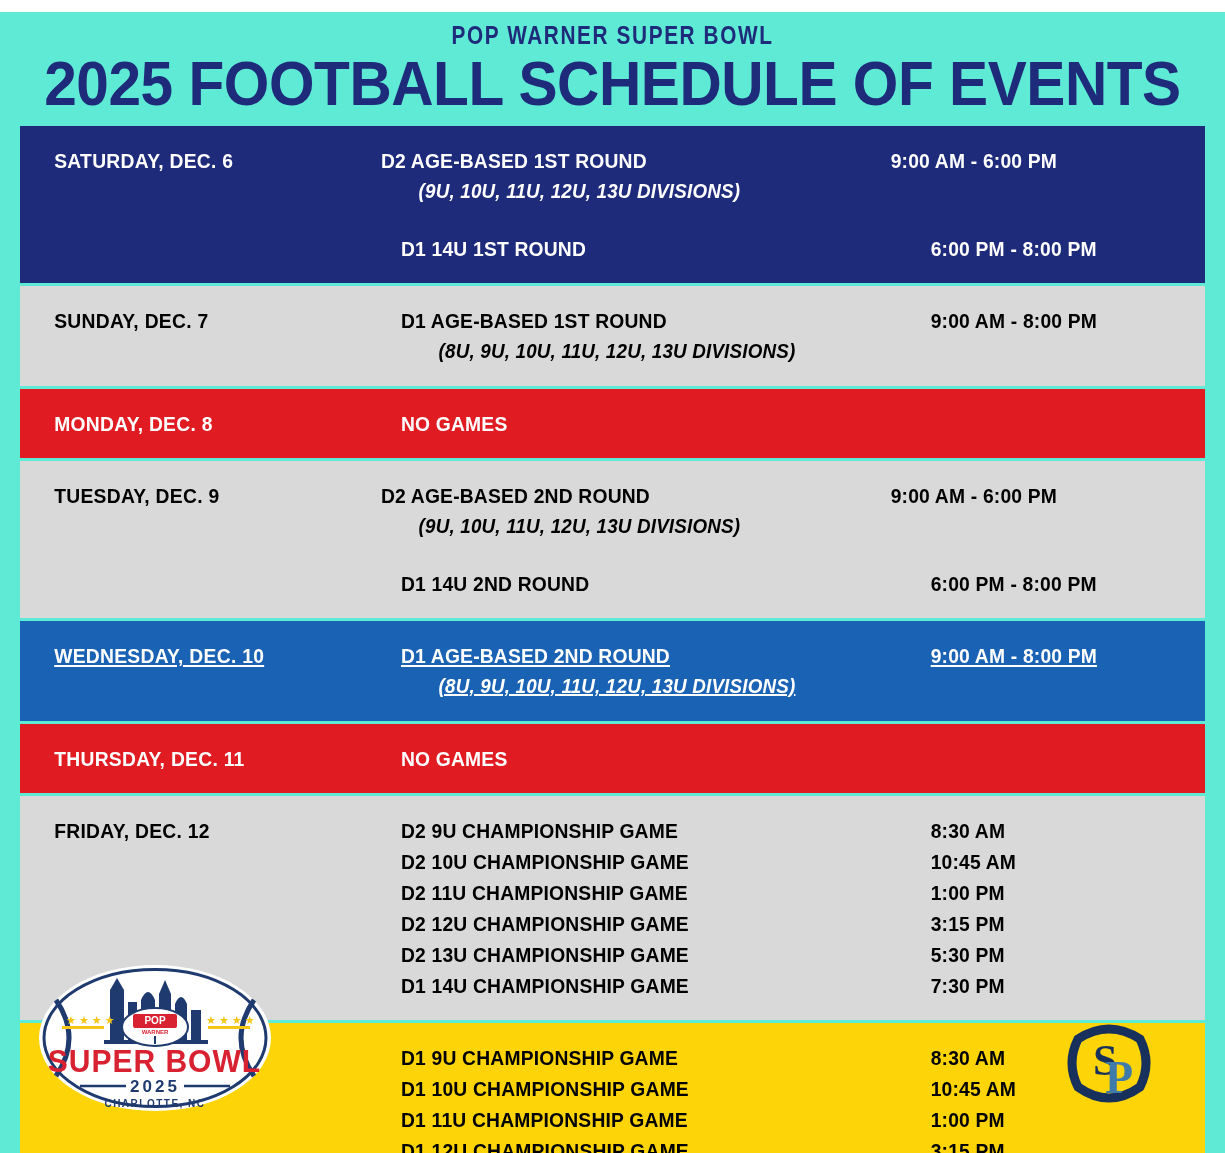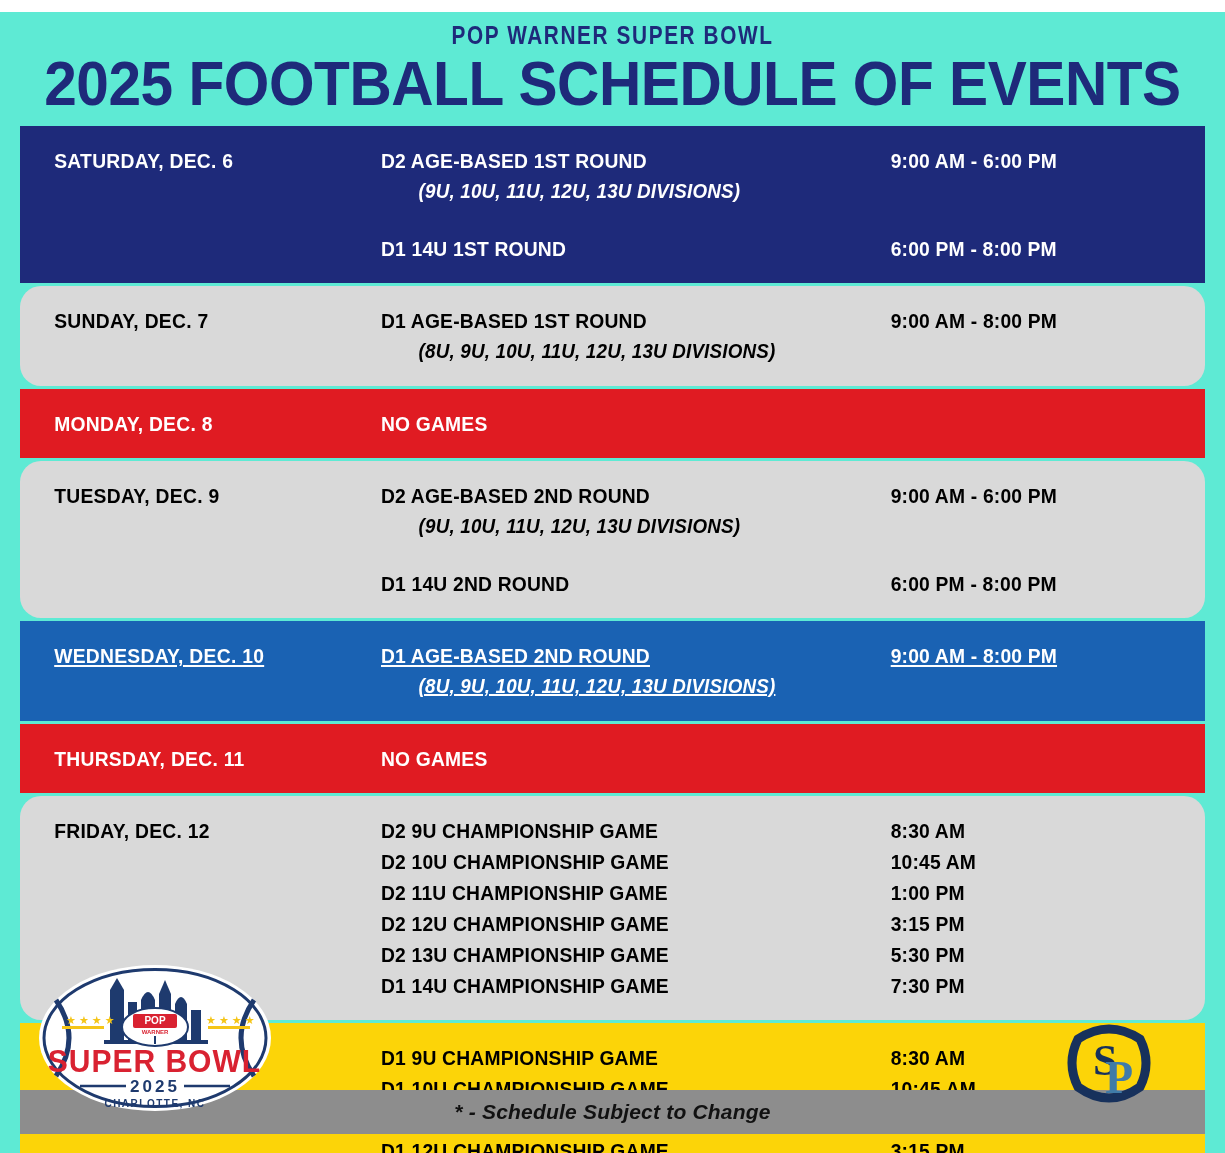--- a/index.html
+++ b/index.html
@@ -58,21 +58,21 @@
     width: 1185px;
   }
 
   .block {
     width: 100%;
     position: relative;
     margin-bottom: 3px;
     padding-left: 6px;
   }
   .block.navy   { background: #1e2a7a; color: #ffffff; }
-  .block.gray   { background: #d9d9d9; color: #000000; border-radius: 21px; }
+  .block.gray   { background: #d9d9d9; color: #000000; }
   .block.red    { background: #e01b22; color: #ffffff; }
   .block.blue   { background: #1a62b3; color: #ffffff; text-decoration: underline; }
   .block.yellow { background: #fcd408; color: #000000; }
 
   .row {
     position: relative;
     display: flex;
     align-items: flex-start;
     line-height: 31px;
   }
@@ -110,21 +110,21 @@
   .sub {
     display: block;
     padding-left: 40px;
     font-style: italic;
     font-weight: bold;
     font-size: 20px;
     letter-spacing: 0.2px;
   }
 
   .pad-top    { padding-top: 19px; }
-  .pad-bottom { padding-bottom: 19px; }
+  .pad-bottom { padding-bottom: 19px; gap: 20px; }
   .gap        { height: 26px; }
   .listline   { line-height: 31px; }
 
   
   .footer {
     position: absolute;
     left: 20px;
     top: 1078px;
     width: 1185px;
     height: 44px;
@@ -302,23 +302,20 @@
           <div class="listline">10:45 AM</div>
           <div class="listline">1:00 PM</div>
           <div class="listline">3:15 PM</div>
 
         </div>
       </div>
     </div>
 
   </div>
 
-  <div class="footer">
-    <div class="footer-note">* - Schedule Subject to Change</div>
-  </div>
 
   <div class="sb-logo">
     <svg viewBox="0 0 235 148" width="235" height="148">
 
       <ellipse cx="117" cy="74" rx="116" ry="73" fill="#ffffff"></ellipse>
       <ellipse cx="117" cy="74" rx="111" ry="68.5" fill="none" stroke="#1e3a6e" stroke-width="3"></ellipse>
 
       <path d="M 18 36 Q 44 74 18 112" fill="none" stroke="#1e3a6e" stroke-width="5"></path>
       <path d="M 216 36 Q 190 74 216 112" fill="none" stroke="#1e3a6e" stroke-width="5"></path>
 

